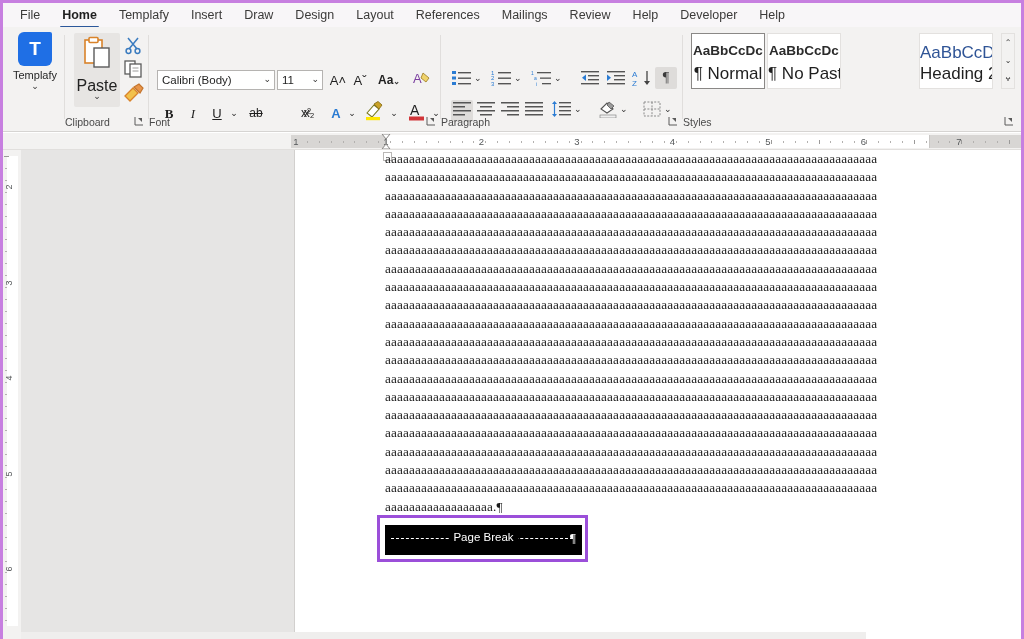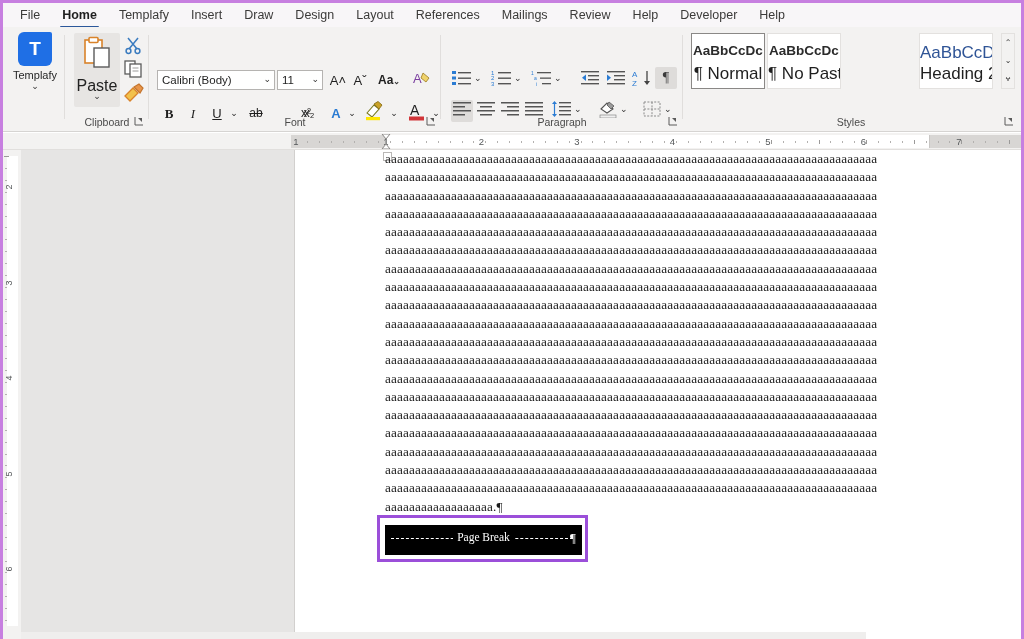--- a/index.html
+++ b/index.html
@@ -43,21 +43,21 @@
     background:#f3f2f1;
     border-bottom:1px solid #d6d4d2;
     box-sizing:border-box;
   }
   .group{position:absolute;top:0;height:104px;}
   .group-sep{
     position:absolute;top:8px;width:1px;height:84px;background:#e0dedc;
   }
   .group-label{
     position:absolute;bottom:3px;width:100%;
-    text-align:center;font-size:10.5px;color:#4a4a4a;
+    font-size:10.5px;color:#4a4a4a;
   }
   .dlg{
     position:absolute;bottom:4px;font-size:9px;color:#5a5a5a;
     width:11px;height:11px;
   }
   .dlg svg{display:block;}
 
   
   #g-templafy{left:2px;width:60px;}
   .templafy-btn{
@@ -187,21 +187,21 @@
   .pb-inner{
     position:absolute;left:5px;top:7px;width:197px;height:30px;
     background:#000000;
   }
   .pb-line{
     position:absolute;left:6px;top:13px;width:182px;height:1px;
     border-top:1px dashed #ffffff;
   }
   .pb-text{
     position:absolute;left:0;right:0;top:6px;text-align:center;
-    font-family:Liberation Serif, serif;font-size:11.5px;color:#ffffff;
+    font-family:Liberation Sans, sans-serif;font-size:11.5px;color:#ffffff;
   }
   .pb-text span{background:#000000;padding:0 4px;}
   .pb-pil{
     position:absolute;right:6px;top:5px;
     font-family:"Liberation Serif",serif;font-size:13px;color:#ffffff;
   }
   .tl-mark{
     position:absolute;left:88px;top:2px;width:7px;height:7px;
     border:1px solid #b9b7b5;
   }

